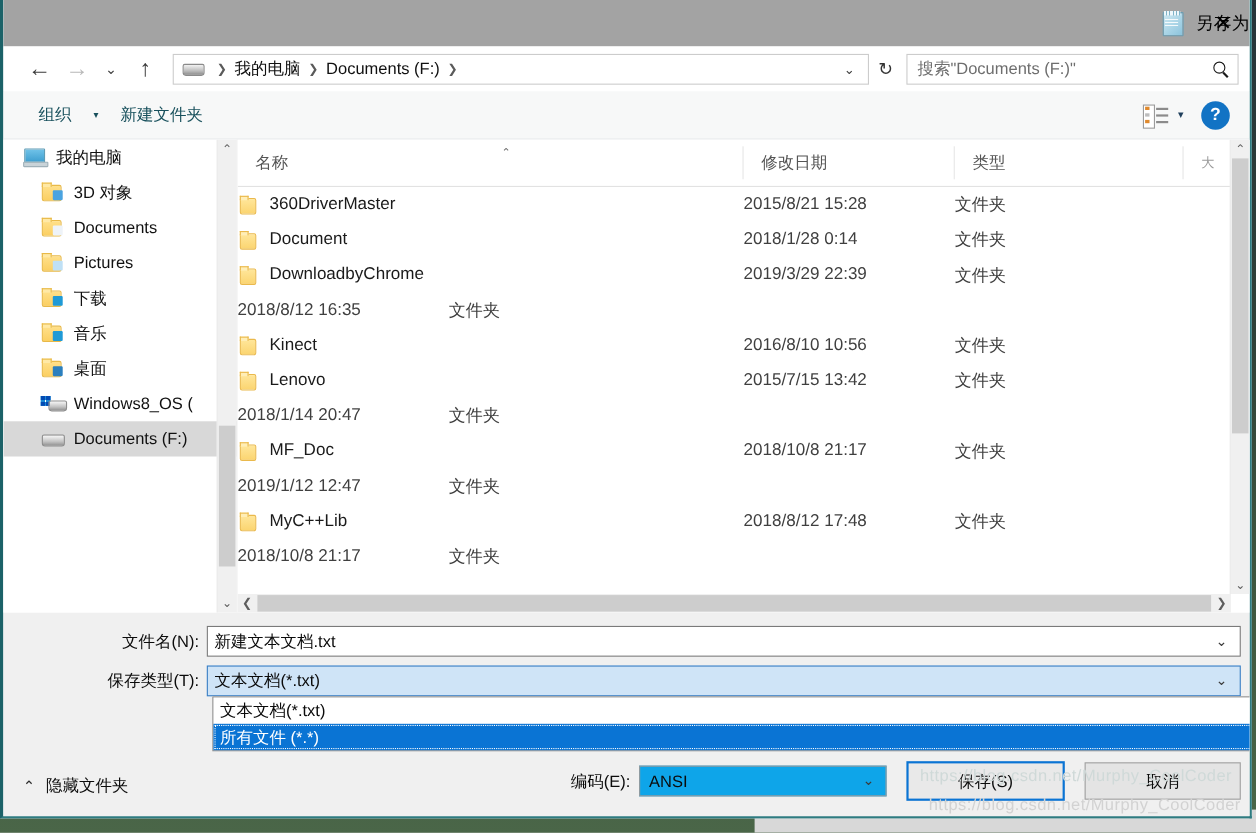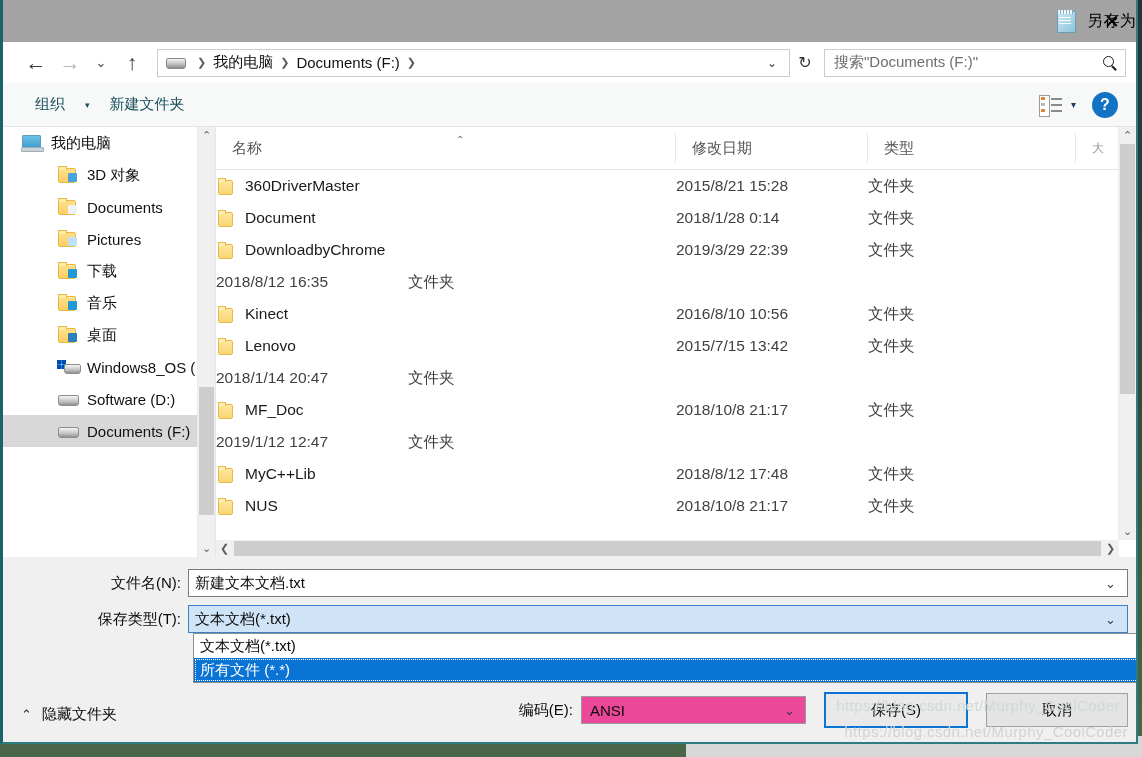--- a/index.html
+++ b/index.html
@@ -248,21 +248,21 @@
     display: flex;
     align-items: center;
     font-size: 15px;
     color: #111;
     padding-left: 18px;
     white-space: nowrap;
   }
   .nav-row.selected { background: #d8d8d8; }
   .nav-row .ic { width: 22px; height: 18px; margin-right: 8px; position: relative; flex: 0 0 auto; }
   .nav-row .label { overflow: hidden; }
-  .nav-row.indent { padding-left: 54px; }
+  .nav-row.indent { padding-left: 34px; }
 
   .icon-pc .scr {
     position: absolute; left: 1px; top: 1px; width: 17px; height: 11px;
     background: linear-gradient(180deg,#6fc2e8 0%, #3f9fd0 100%);
     border: 1px solid #5f9cb5; border-radius: 1px;
   }
   .icon-pc .base {
     position: absolute; left: 0px; bottom: 0px; width: 21px; height: 3px;
     background: #c9d3d8; border: 1px solid #9fb0b8; border-radius: 1px;
   }
@@ -485,21 +485,21 @@
 
   .encoding-grp {
     position: absolute;
     right: 8px; bottom: 14px;
     display: flex;
     align-items: center;
   }
   .enc-label { font-size: 15px; color: #0b0b0b; margin-right: 8px; }
   .enc-combo {
     width: 225px; height: 28px;
-    background: #ec4899;
+    background: #0ea5e9;
     border: 1px solid #9a9a9a;
     display: flex;
     align-items: center;
     padding: 0 4px 0 8px;
     box-sizing: border-box;
     font-size: 15px;
     color: #0b0b0b;
   }
   .enc-combo .txt { flex: 1; }
   .enc-combo .caret { font-size: 13px; color: #3b3b3b; padding: 0 6px; }
@@ -659,26 +659,20 @@
               <span class="badge" style="background:#2b7fbe"></span>
             </span>
             <span class="label">桌面</span>
           </div>
           <div class="nav-row indent">
             <span class="ic icon-win">
               <span class="flag"></span>
               <span class="d2"></span>
             </span>
             <span class="label">Windows8_OS (</span>
-          </div>
-          <div class="nav-row indent">
-            <span class="ic icon-drive">
-              <span class="d"></span>
-            </span>
-            <span class="label">Software (D:)</span>
           </div>
           <div class="nav-row indent selected">
             <span class="ic icon-drive">
               <span class="d"></span>
             </span>
             <span class="label">Documents (F:)</span>
           </div>
         </div>
       <div class="vscroll">
         <div class="arrow">⌃</div>
@@ -788,27 +782,20 @@
               <span class="fold-ic">
                 <span class="body"></span>
                 <span class="tab"></span>
               </span>
               <span>MyC++Lib</span>
             </span>
             <span class="fdate">2018/8/12 17:48</span>
             <span class="ftype">文件夹</span>
           </div>
           <div class="frow">
-            <span class="fn">
-              <span class="fold-ic">
-                <span class="body"></span>
-                <span class="tab"></span>
-              </span>
-              <span>NUS</span>
-            </span>
             <span class="fdate">2018/10/8 21:17</span>
             <span class="ftype">文件夹</span>
           </div>
         </div>
 
       <div class="vscroll" style="top:0;height:413px">
         <div class="arrow">⌃</div>
         <div class="thumb" style="top:17px;height:250px"></div>
         <div class="arrow" style="position:absolute;bottom:0;width:17px">⌄</div>
       </div>

